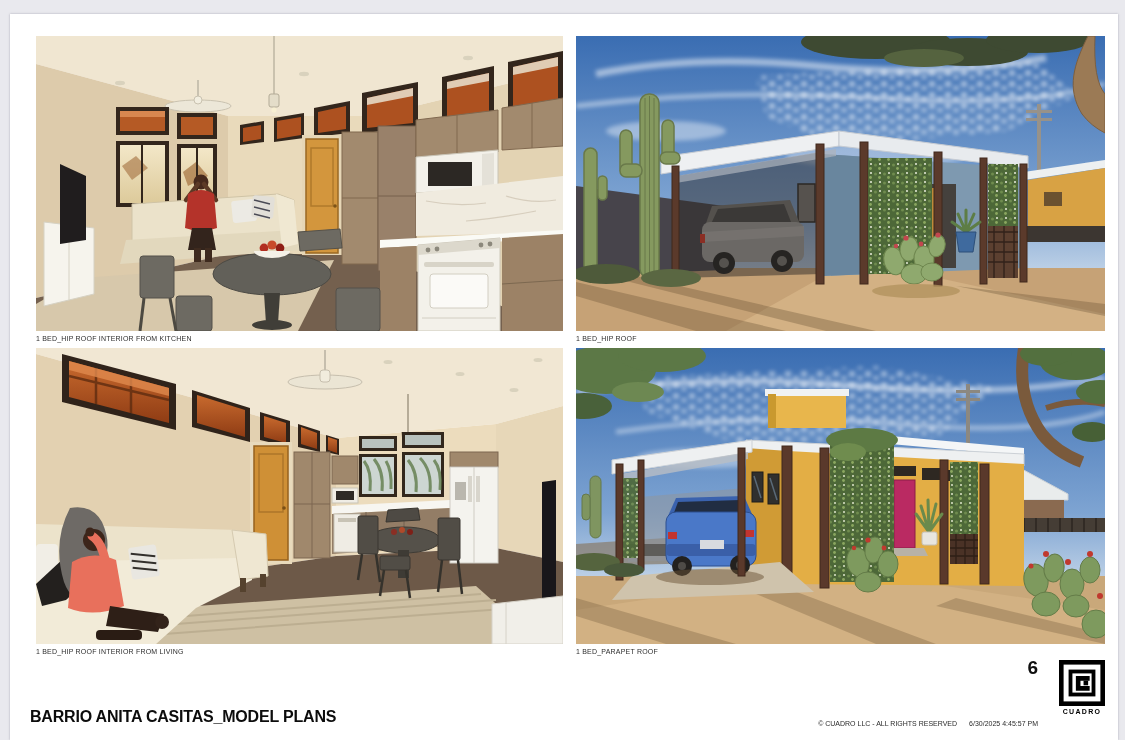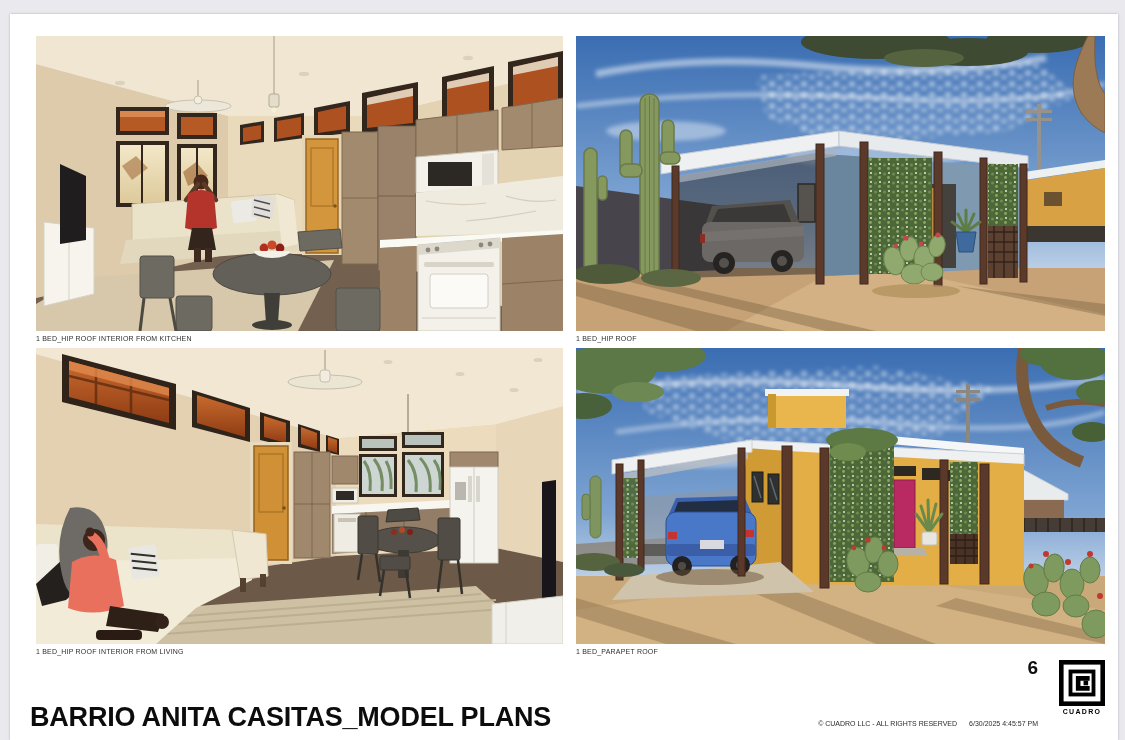--- a/index.html
+++ b/index.html
@@ -13,21 +13,21 @@
   .p2{left:566px;top:22px}
   .p3{left:26px;top:334px}
   .p4{left:566px;top:334px}
   .sheet-number{position:absolute;top:644px;left:0;width:1028px;text-align:right;font-size:19px;font-weight:bold;color:#0f0f0f;line-height:1}
   .sheet-name{position:absolute;top:672px;left:0;width:1028px;text-align:right;font-size:22px;font-weight:400;color:#1c1c1c;line-height:1}
   .legal{position:absolute;top:706px;left:0;width:1028px;text-align:right;font-size:7px;color:#2a2a2a;line-height:1}
   .legal .ts{margin-left:12px}
   .logo{position:absolute;left:1048px;top:646px;width:48px;text-align:center}
   .logo svg{display:block;margin:0 auto}
   .logo-text{font-size:7px;font-weight:bold;letter-spacing:1.3px;color:#000;margin-top:2px}
-  .project-title{position:absolute;left:20px;top:690px;font-size:27px;font-weight:bold;color:#0c0c0c;line-height:26px;letter-spacing:-.2px}
+  .project-title{position:absolute;left:20px;top:690px;font-size:16px;font-weight:bold;color:#0c0c0c;line-height:26px;letter-spacing:-.2px}
 </style>
 </head>
 <body>
 
 <div class="sheet">
 
   <figure class="panel p1">
     <svg viewBox="0 0 527 295" width="527" height="295">
       <defs>
         <linearGradient id="s1w" x1="0" y1="0" x2="0" y2="1">

